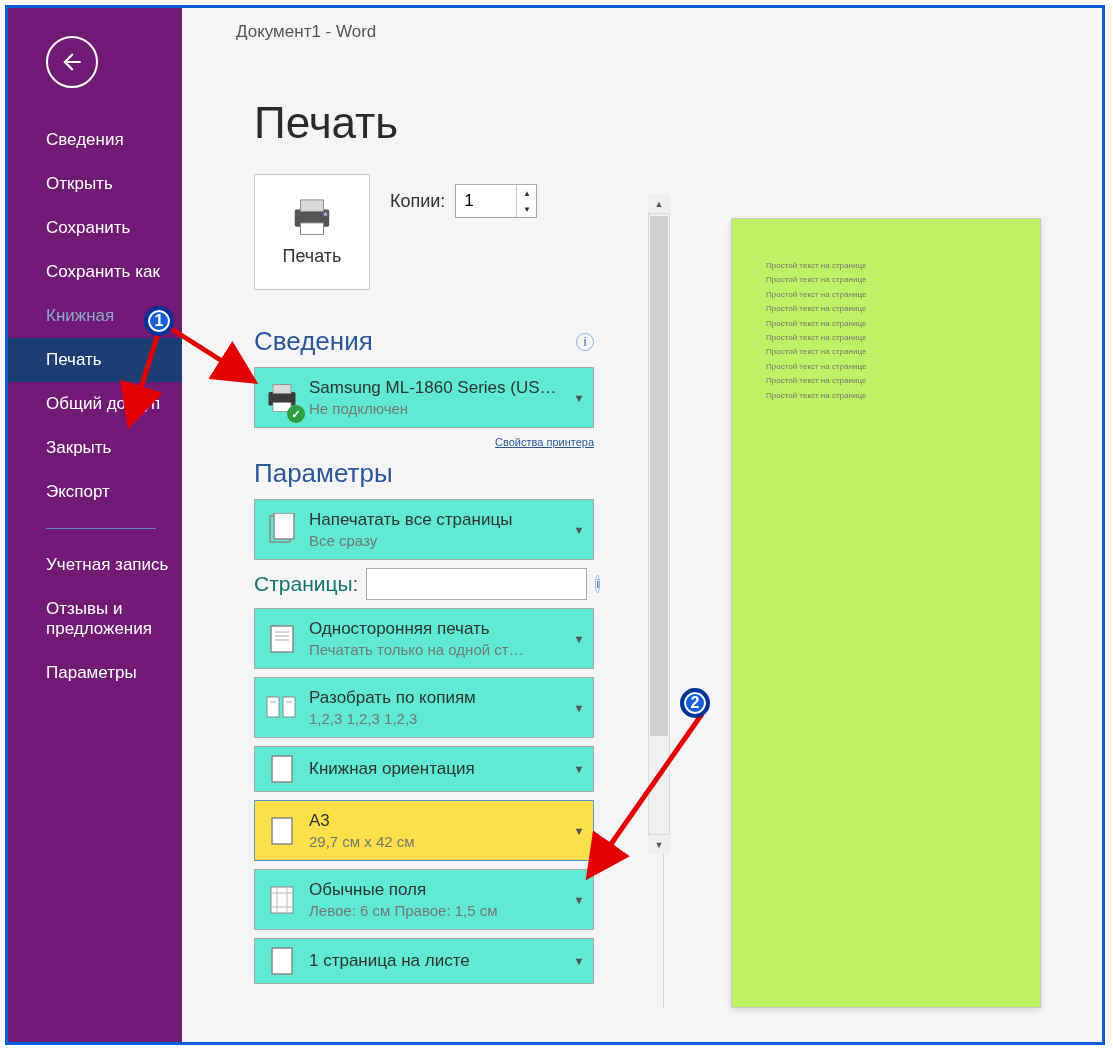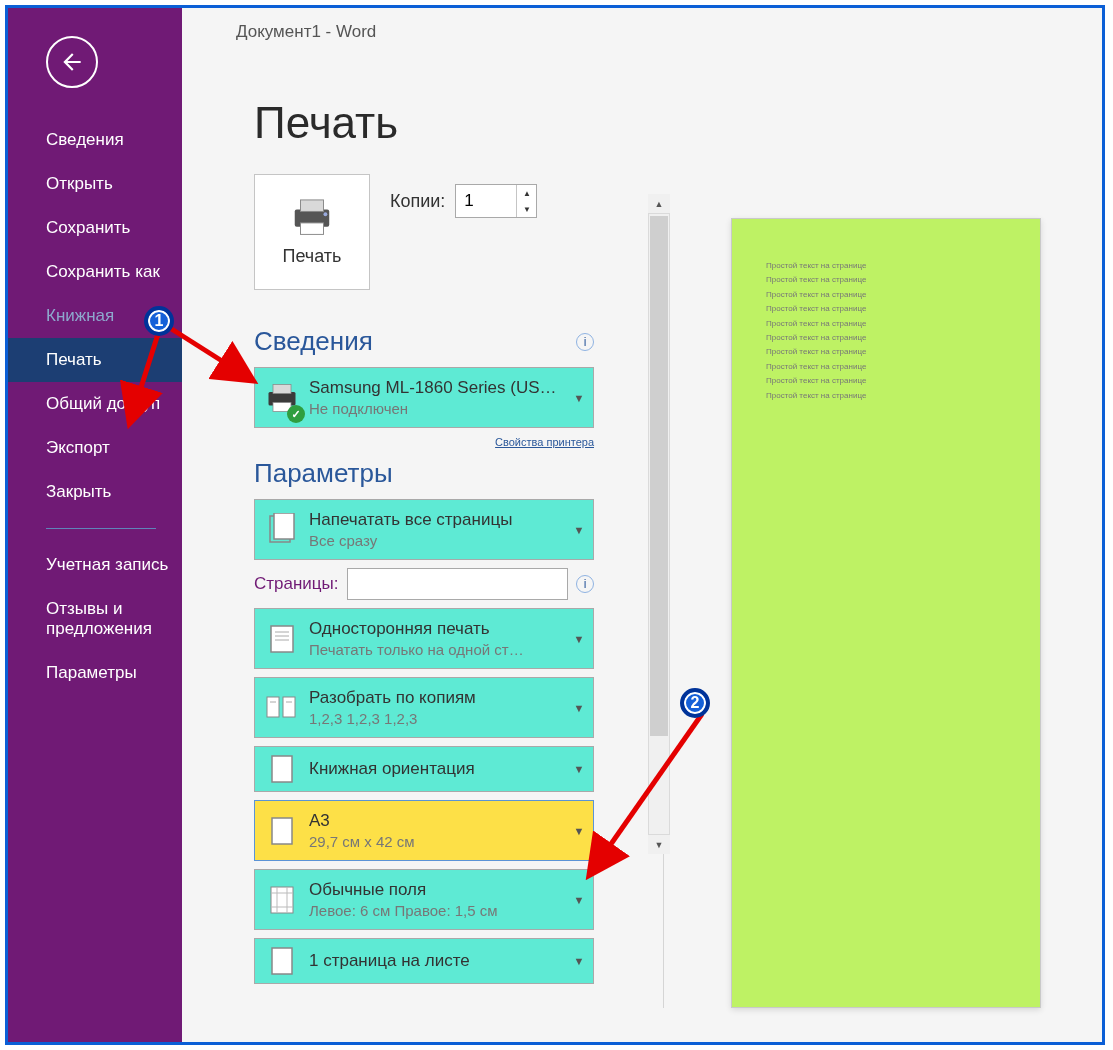--- a/index.html
+++ b/index.html
@@ -129,21 +129,21 @@
   .dropdown.tall .dd-text { padding-top:10px; padding-bottom:10px; }
   .dropdown.highlight { background:#fde047; border-color:#5b94d6; }
   .printer-link {
     display:block; text-align:right; width:340px;
     color:#2a579a; font-size:11px; text-decoration:underline; cursor:pointer;
     margin-bottom: 10px;
   }
   .pages-row {
     display:flex; align-items:center; gap:8px; width:340px; margin:6px 0 8px 0;
   }
-  .pages-row label { font-size:17px; color:#701a75; }
+  .pages-row label { font-size:21px; color:#0f766e; }
   .pages-row input {
     flex:1; height:32px; border:1px solid #a9a9a9; padding:0 6px; font-size:16px;
   }
   
   .scrollbar {
     width: 22px;
     margin-left: 4px;
     position: relative;
     height: 660px;
     margin-top: 96px;
@@ -215,22 +215,22 @@
       </span>
     </div>
     <div id="nav-list">
         <div class="nav-item">Сведения</div>
         <div class="nav-item">Открыть</div>
         <div class="nav-item">Сохранить</div>
         <div class="nav-item">Сохранить как</div>
         <div class="nav-item disabled">Книжная</div>
         <div class="nav-item selected">Печать</div>
         <div class="nav-item">Общий доступ</div>
+        <div class="nav-item">Закрыть</div>
         <div class="nav-item">Экспорт</div>
-        <div class="nav-item">Закрыть</div>
       </div>
     <div class="nav-sep"></div>
     <div id="nav-footer">
         <div class="nav-item">Учетная запись</div>
         <div class="nav-item">Отзывы и предложения</div>
         <div class="nav-item">Параметры</div>
       </div>
   </div>
 
   <div class="titlebar">

